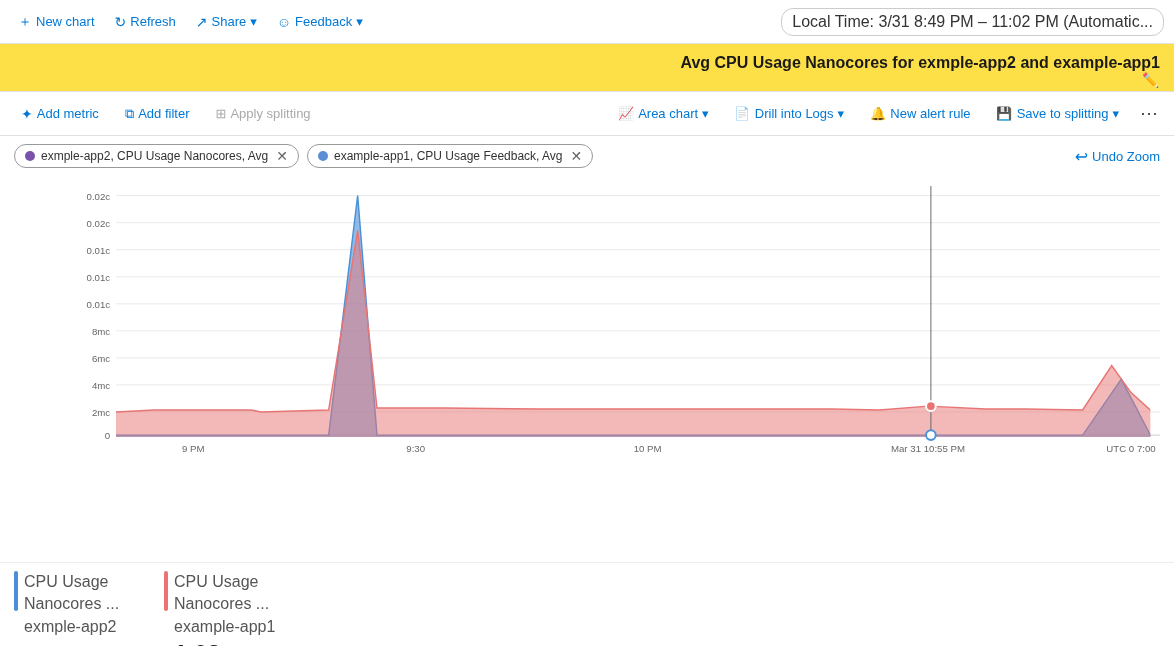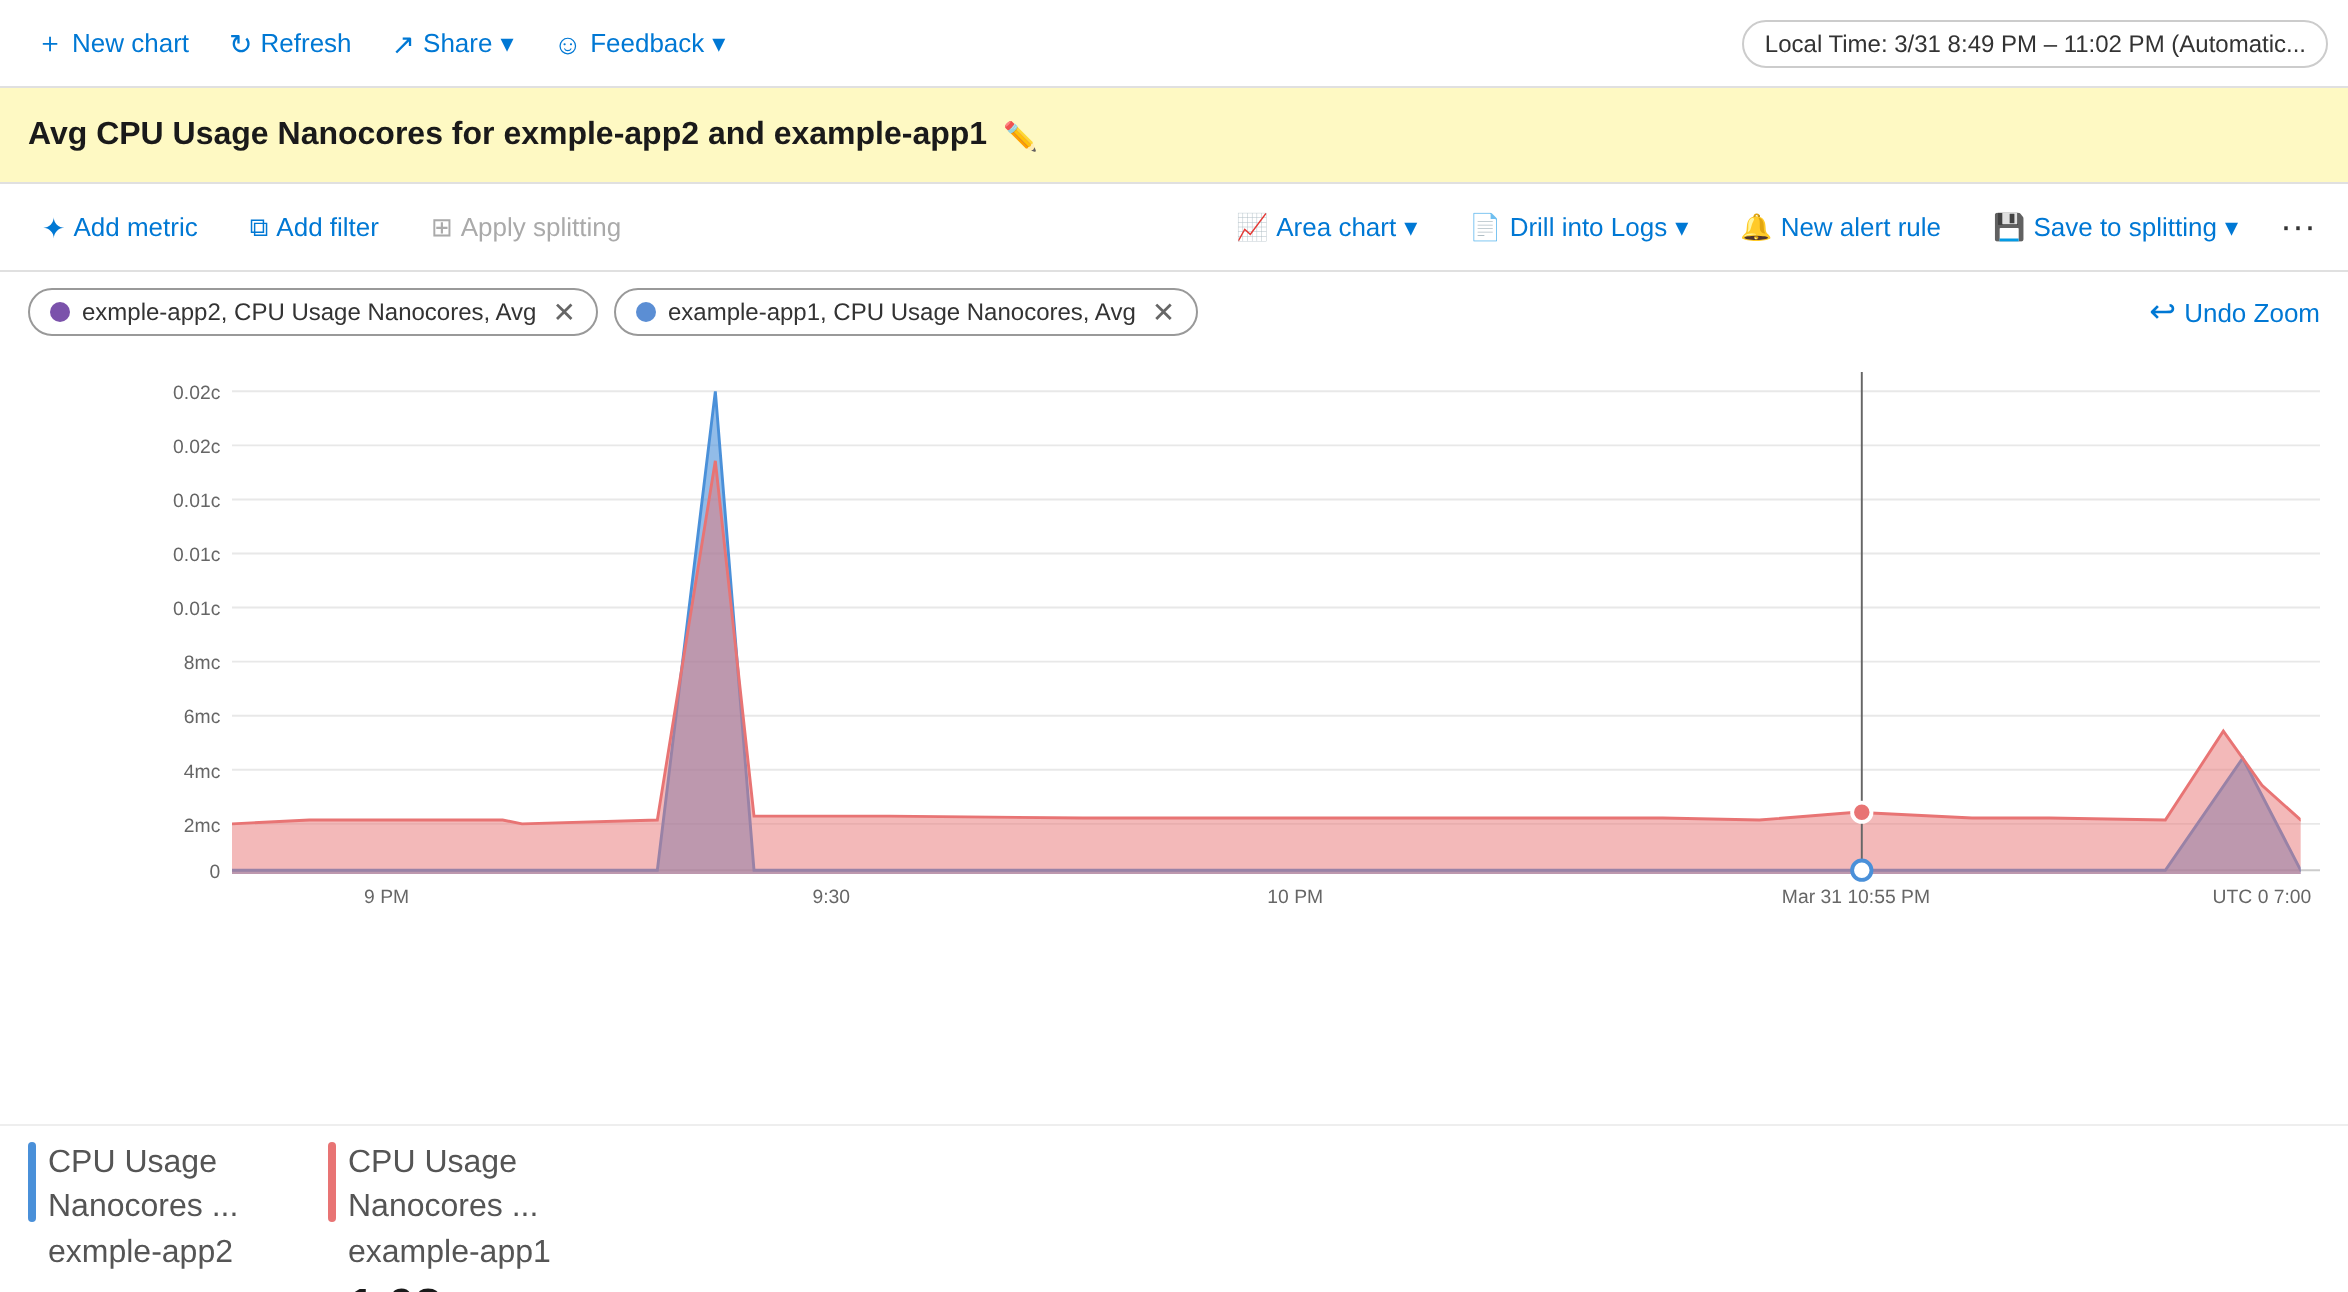--- a/index.html
+++ b/index.html
@@ -12,27 +12,27 @@
     }
     .top-bar-left { display: flex; align-items: center; gap: 4px; flex: 1; }
     .top-bar-btn {
       display: flex; align-items: center; gap: 4px; padding: 4px 8px;
       border: none; background: none; cursor: pointer; color: #0078d4; font-size: 13px;
       border-radius: 2px;
     }
     .top-bar-btn .icon { font-size: 14px; }
     .time-badge {
       border: 1px solid #ccc; border-radius: 12px; padding: 4px 10px;
-      font-size: 12px; color: #333; background: #fff; cursor: pointer;
+      font-size: 16px; color: #333; background: #fff; cursor: pointer;
     }
 
     
     .title-bar {
-      display: flex; align-items: center; padding: 10px 14px; border-bottom: 1px solid #e0e0e0;
-      background: #fef9c3; height: 48px;
+      display: flex; align-items: flex-end; padding: 10px 14px; border-bottom: 1px solid #e0e0e0;
+      background: #fde047; height: 48px; flex-direction: column;
     }
     .title-bar h2 { font-size: 16px; font-weight: 600; color: #1a1a1a; }
     .edit-icon { margin-left: 8px; color: #0078d4; cursor: pointer; font-size: 14px; }
 
     
     .metrics-bar {
       display: flex; align-items: center; padding: 6px 10px; border-bottom: 1px solid #e0e0e0;
       background: #fff; height: 44px; gap: 4px;
     }
     .metrics-btn {
@@ -152,21 +152,21 @@
 </div>
 
 <div class="tags-row">
   <div class="tag">
     <span class="dot" style="background:#7b52ab;"></span>
     <span>exmple-app2, CPU Usage Nanocores, Avg</span>
     <span class="close">✕</span>
   </div>
   <div class="tag">
     <span class="dot" style="background:#5b8ed4;"></span>
-    <span>example-app1, CPU Usage Nanocores, Avg</span>
+    <span>example-app1, CPU Usage Feedback, Avg</span>
     <span class="close">✕</span>
   </div>
   <div class="undo-zoom">
     <span style="font-size:16px;">↩</span>
     <span>Undo Zoom</span>
   </div>
 </div>
 
 <div class="chart-container">
   <svg class="chart-svg" viewBox="0 0 1140 290" preserveAspectRatio="none" style="height:280px;">

